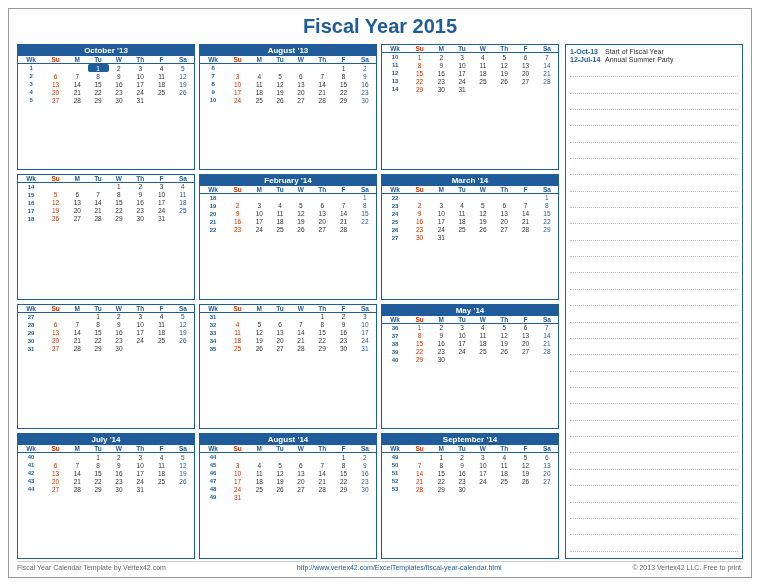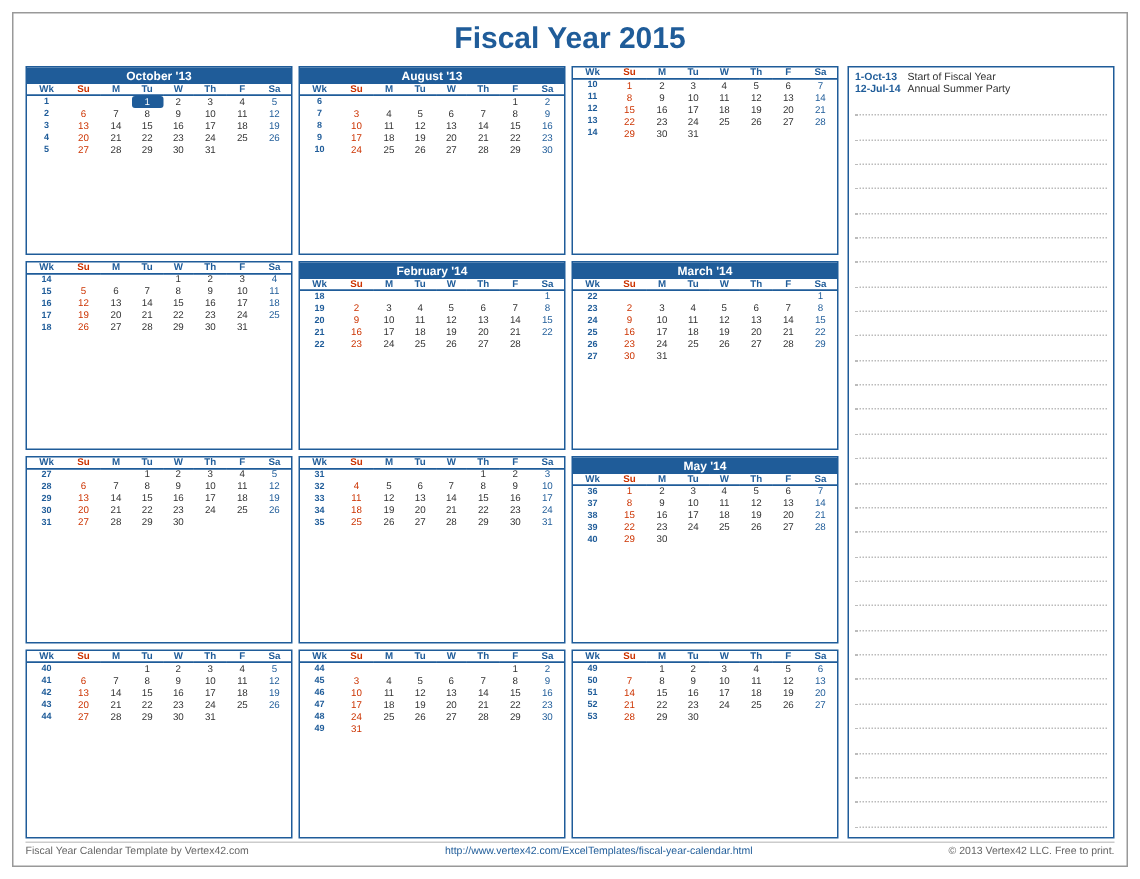--- a/index.html
+++ b/index.html
@@ -773,20 +773,21 @@
                   <td></td>
                   <td></td>
                   <td style="color: rgb(31, 92, 153);"></td>
                 </tr>
               </tbody>
             </table>
           </div>
         </div>
         <div class="calendar-row">
           <div class="month-calendar">
+            <div class="month-title">July '14</div>
             <table class="cal-table">
               <thead>
                 <tr>
                   <th>Wk</th>
                   <th style="color: rgb(204, 51, 0);">Su</th>
                   <th>M</th>
                   <th>Tu</th>
                   <th>W</th>
                   <th>Th</th>
                   <th>F</th>
@@ -841,20 +842,21 @@
                   <td>29</td>
                   <td>30</td>
                   <td>31</td>
                   <td></td>
                   <td style="color: rgb(31, 92, 153);"></td>
                 </tr>
               </tbody>
             </table>
           </div>
           <div class="month-calendar">
+            <div class="month-title">August '14</div>
             <table class="cal-table">
               <thead>
                 <tr>
                   <th>Wk</th>
                   <th style="color: rgb(204, 51, 0);">Su</th>
                   <th>M</th>
                   <th>Tu</th>
                   <th>W</th>
                   <th>Th</th>
                   <th>F</th>
@@ -919,20 +921,21 @@
                   <td></td>
                   <td></td>
                   <td></td>
                   <td></td>
                   <td style="color: rgb(31, 92, 153);"></td>
                 </tr>
               </tbody>
             </table>
           </div>
           <div class="month-calendar">
+            <div class="month-title">September '14</div>
             <table class="cal-table">
               <thead>
                 <tr>
                   <th>Wk</th>
                   <th style="color: rgb(204, 51, 0);">Su</th>
                   <th>M</th>
                   <th>Tu</th>
                   <th>W</th>
                   <th>Th</th>
                   <th>F</th>

